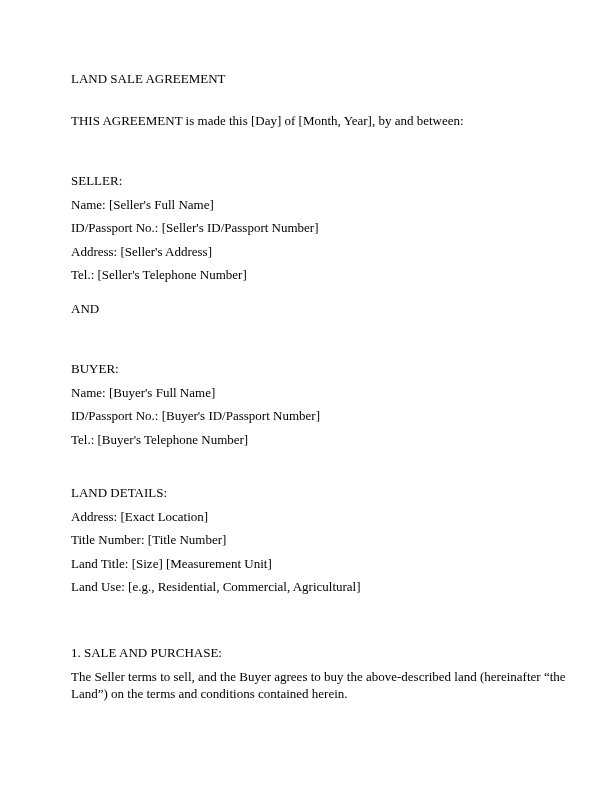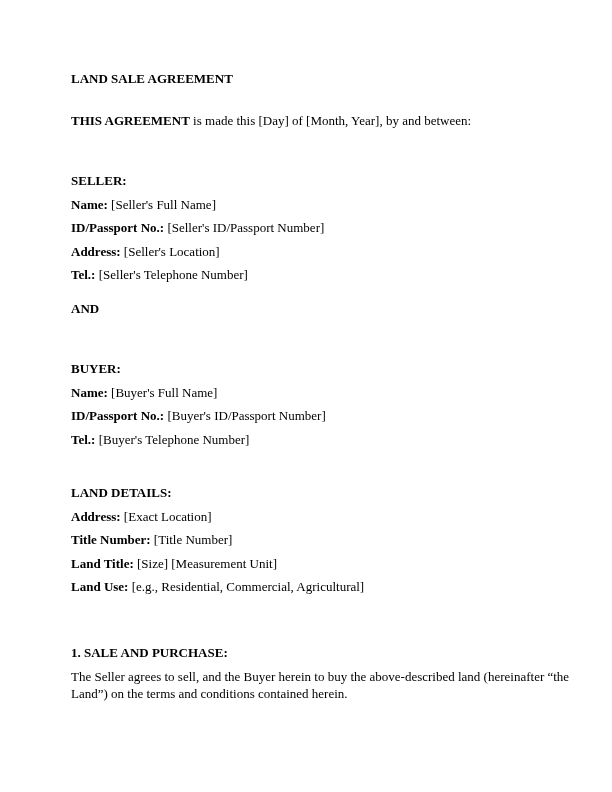--- a/index.html
+++ b/index.html
@@ -20,21 +20,21 @@
   }
   .sec {
     position: absolute;
     left: 71px;
     width: 511px;
   }
   .sec p {
     margin: 0 0 5.5px 0;
   }
   .b {
-    font-weight: bold;
+    font-weight: normal;
   }
   .body-par {
     line-height: 17.5px;
     white-space: pre-line;
   }
   #sec-title { top: 70px; }
   #sec-intro { top: 112px; }
   #sec-seller { top: 172px; }
   #sec-and { top: 300px; }
   #sec-buyer { top: 348px; margin-top: 12px; }
@@ -62,21 +62,21 @@
     <p>
       <span class="b">Name:</span>
       <span>[Seller's Full Name]</span>
     </p>
     <p>
       <span class="b">ID/Passport No.:</span>
       <span>[Seller's ID/Passport Number]</span>
     </p>
     <p>
       <span class="b">Address:</span>
-      <span>[Seller's Location]</span>
+      <span>[Seller's Address]</span>
     </p>
     <p>
       <span class="b">Tel.:</span>
       <span>[Seller's Telephone Number]</span>
     </p>
   </div>
 
   <div class="sec" id="sec-and">
     <p class="b">AND</p>
   </div>
@@ -112,17 +112,17 @@
       <span>[Size] [Measurement Unit]</span>
     </p>
     <p>
       <span class="b">Land Use:</span>
       <span>[e.g., Residential, Commercial, Agricultural]</span>
     </p>
   </div>
 
   <div class="sec" id="sec-sale">
     <p class="b">1. SALE AND PURCHASE:</p>
-    <p class="body-par">The Seller agrees to sell, and the Buyer herein to buy the above-described land (hereinafter “the
+    <p class="body-par">The Seller terms to sell, and the Buyer agrees to buy the above-described land (hereinafter “the
 Land”) on the terms and conditions contained herein.</p>
   </div>
 
 </div>
 
 </body></html>

